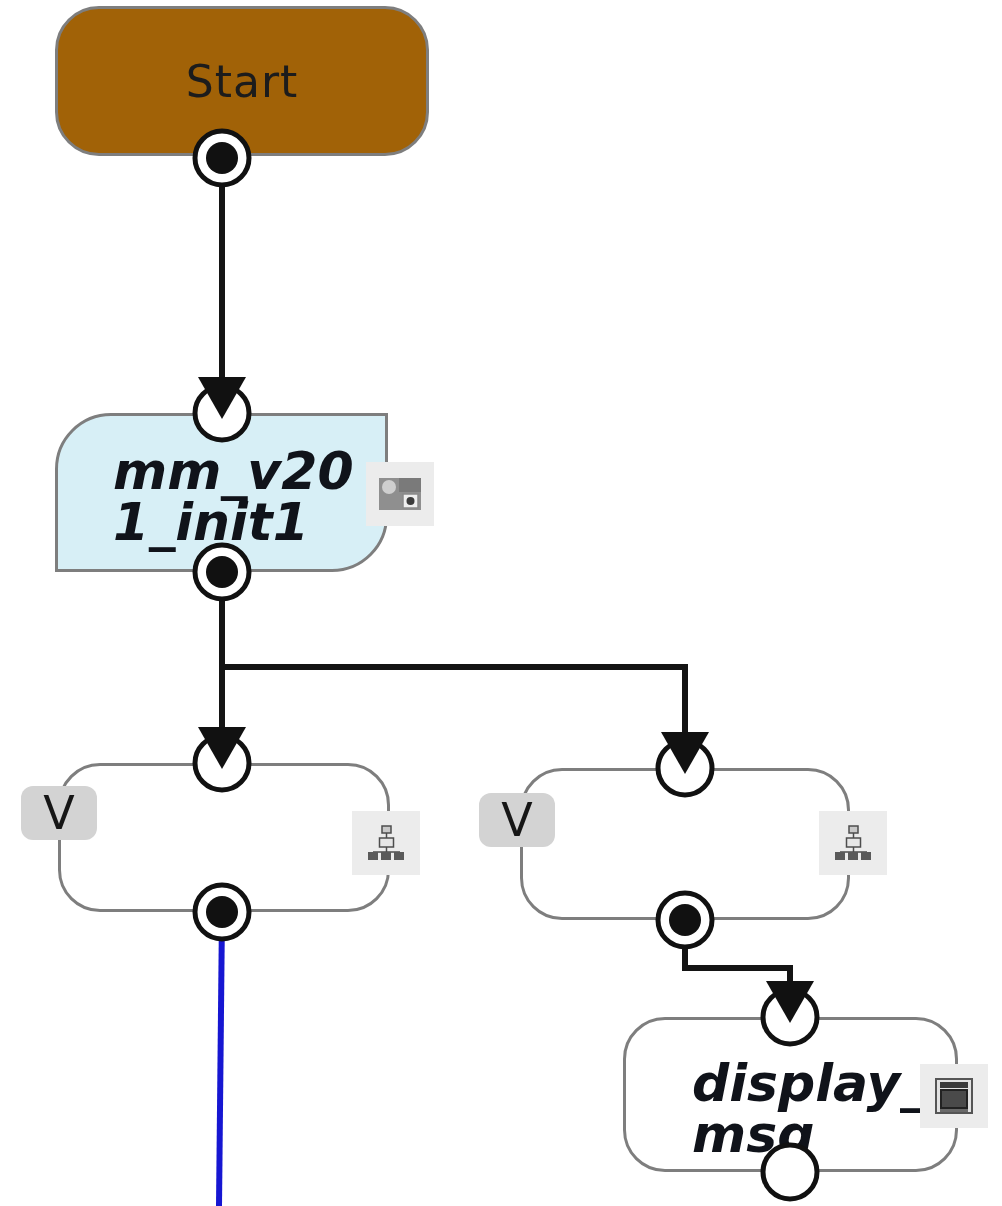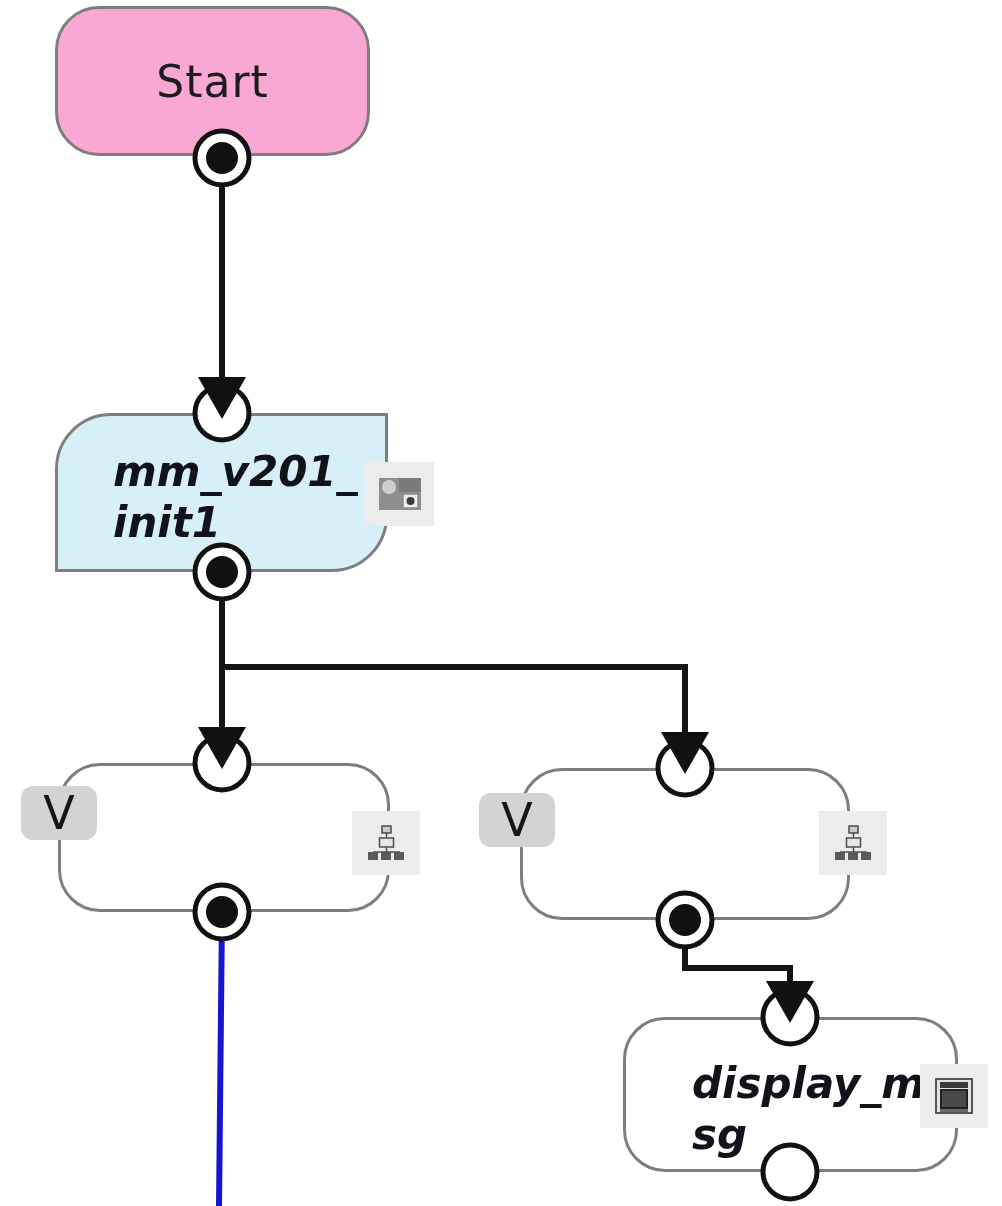--- a/index.html
+++ b/index.html
@@ -5,33 +5,33 @@
   html,body{margin:0;padding:0;background:#fff;}
   .canvas{
     position:relative;width:1002px;height:1206px;background:#ffffff;
     overflow:hidden;font-family:"DejaVu Sans",sans-serif;
   }
   .node{
     position:absolute;border:3px solid #7e7e7e;background:#ffffff;
     box-sizing:border-box;
   }
   .node-start{
-    left:55px;top:6px;width:315px;height:150px;border-radius:44px;
-    background:#f9a8d4;display:flex;align-items:center;justify-content:center;
+    left:55px;top:6px;width:374px;height:150px;border-radius:44px;
+    background:#a16207;display:flex;align-items:center;justify-content:center;
   }
   .start-label{font-size:44px;color:#1c1c1c;letter-spacing:1px;}
   .node-init{
     left:55px;top:413px;width:333px;height:159px;
     border-radius:56px 0 56px 0;background:#d7eff6;
   }
   .node-connect{left:58px;top:763px;width:332px;height:149px;border-radius:42px;}
   .node-disconnect{left:520px;top:768px;width:330px;height:152px;border-radius:42px;}
   .node-display{left:623px;top:1017px;width:335px;height:155px;border-radius:42px;}
   .label{
-    position:absolute;width:248px;font-size:42px;font-style:italic;font-weight:bold;
+    position:absolute;width:248px;font-size:52px;font-style:italic;font-weight:bold;
     color:#10131a;line-height:51px;word-break:break-all;
   }
   .node-init    .label{left:55px;top:30px;}
   .node-connect .label{left:55px;top:34px;}
   .node-disconnect .label{left:61px;top:40px;}
   .node-display .label{left:66px;top:38px;}
   .badge{
     position:absolute;width:76px;height:54px;background:#d3d3d3;border-radius:12px;
     display:flex;align-items:center;justify-content:center;
     font-size:46px;font-weight:500;color:#161616;font-style:normal;

